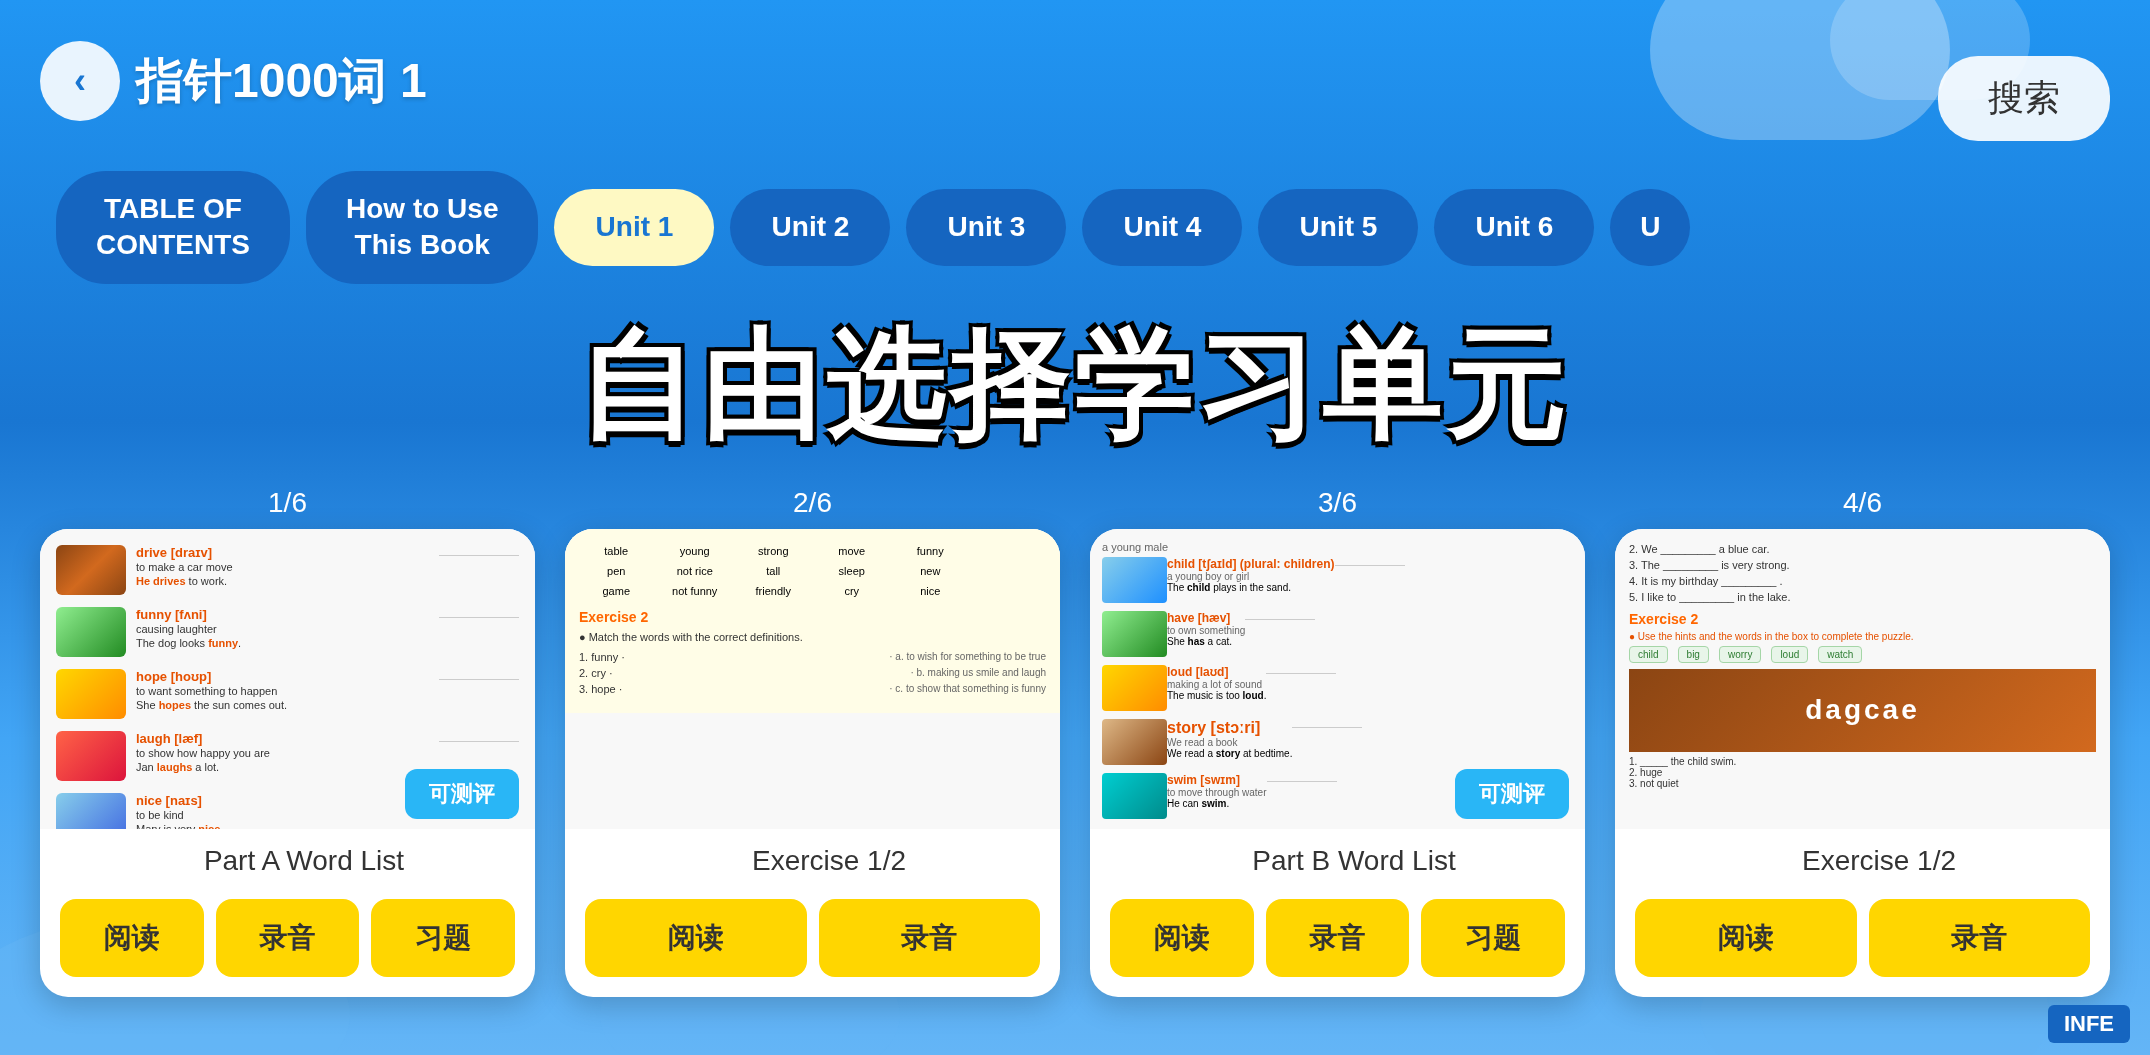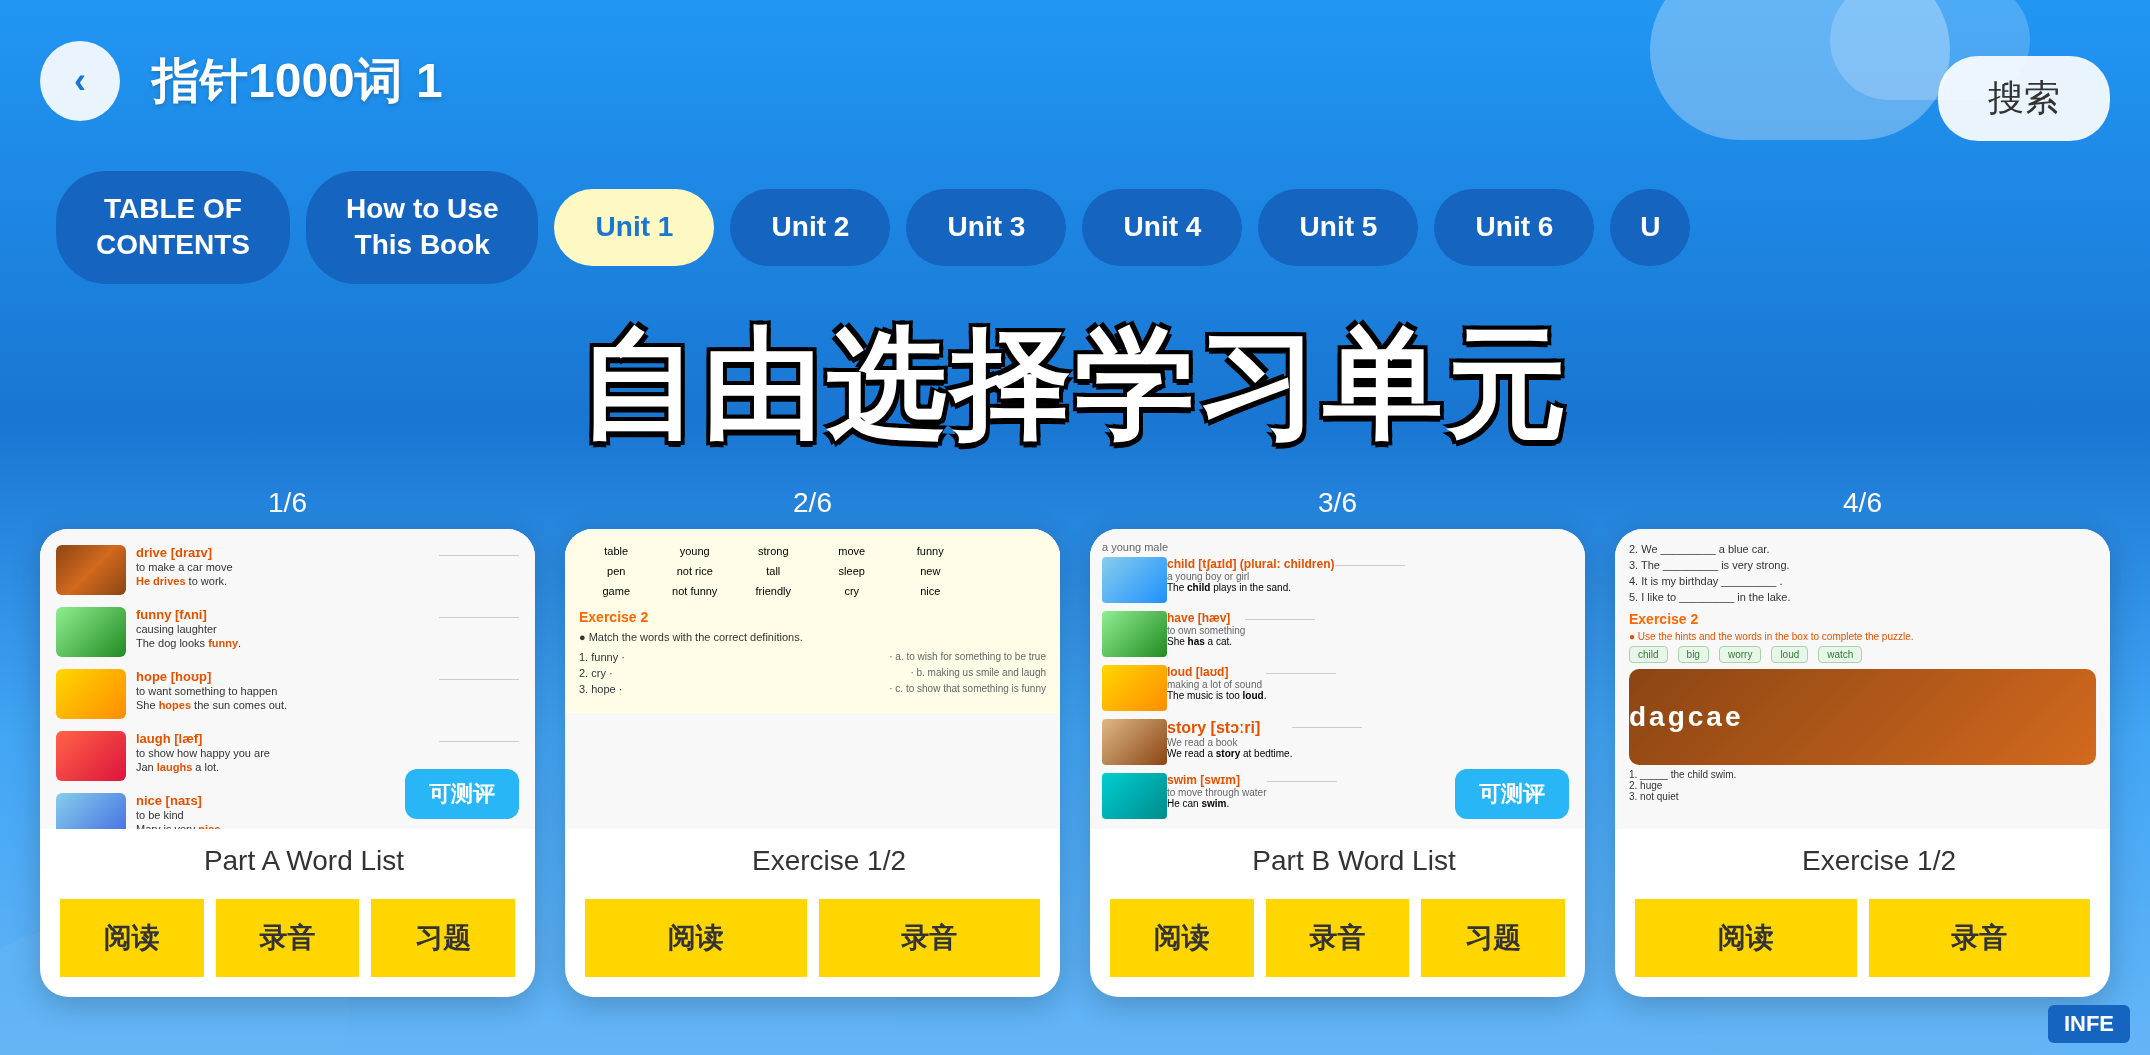--- a/index.html
+++ b/index.html
@@ -43,21 +43,21 @@
       cursor: pointer;
       font-size: 36px;
       color: #1976d2;
       font-weight: bold;
       flex-shrink: 0;
     }
     .app-title {
       font-size: 48px;
       font-weight: bold;
       color: white;
-      margin-left: 32px;
+      margin-left: 16px;
       text-shadow: 0 2px 4px rgba(0,0,0,0.2);
       flex: 1;
     }
     .search-button {
       background: rgba(255,255,255,0.9);
       border: none;
       border-radius: 40px;
       padding: 18px 50px;
       font-size: 36px;
       color: #333;
@@ -265,24 +265,25 @@
     .ex4-word-tag {
       background: #e8f5e9;
       border: 1px solid #a5d6a7;
       border-radius: 4px;
       padding: 2px 8px;
       font-size: 10px;
       color: #2e7d32;
     }
     .ex4-puzzle {
       background: linear-gradient(135deg, #8B4513, #D2691E);
-      height: 96px;
-      border-radius: 10px;
+      height: 83px;
+      border-radius: 0;
       display: flex;
       align-items: center;
+      justify-content: center;
       color: white;
       font-size: 18px;
       font-weight: bold;
       letter-spacing: 2px;
     }
     .ex4-puzzle-items { font-size: 10px; margin-top: 4px; color: #333; }
 
     
     .assessable-badge {
       position: absolute;
@@ -310,21 +311,21 @@
     
     .card-actions {
       display: flex;
       gap: 12px;
       padding: 14px 20px 20px;
       justify-content: center;
     }
     .action-btn {
       background: #FFD600;
       border: none;
-      border-radius: 0;
+      border-radius: 16px;
       padding: 20px 40px;
       font-size: 28px;
       font-weight: bold;
       color: #333;
       cursor: pointer;
       flex: 1;
     }
 
     
     .watermark {

